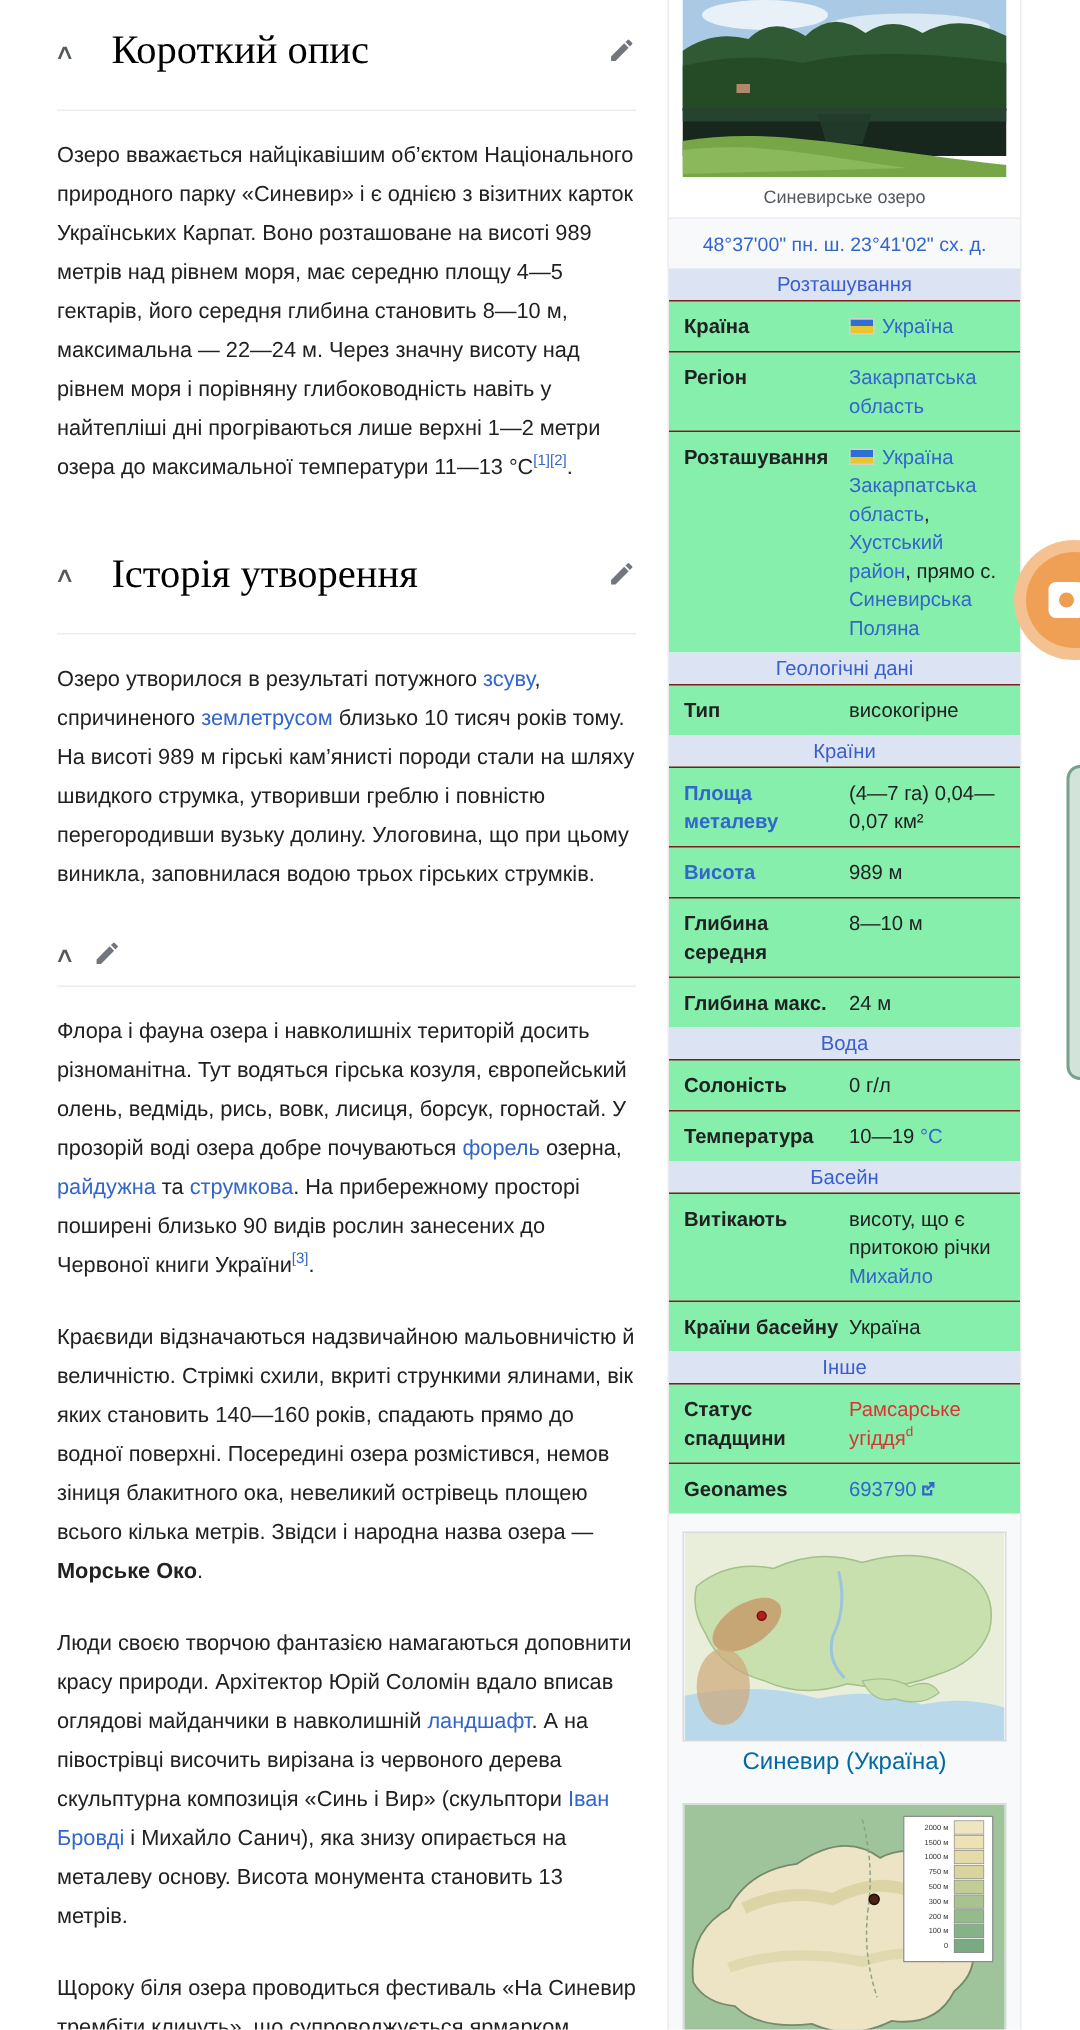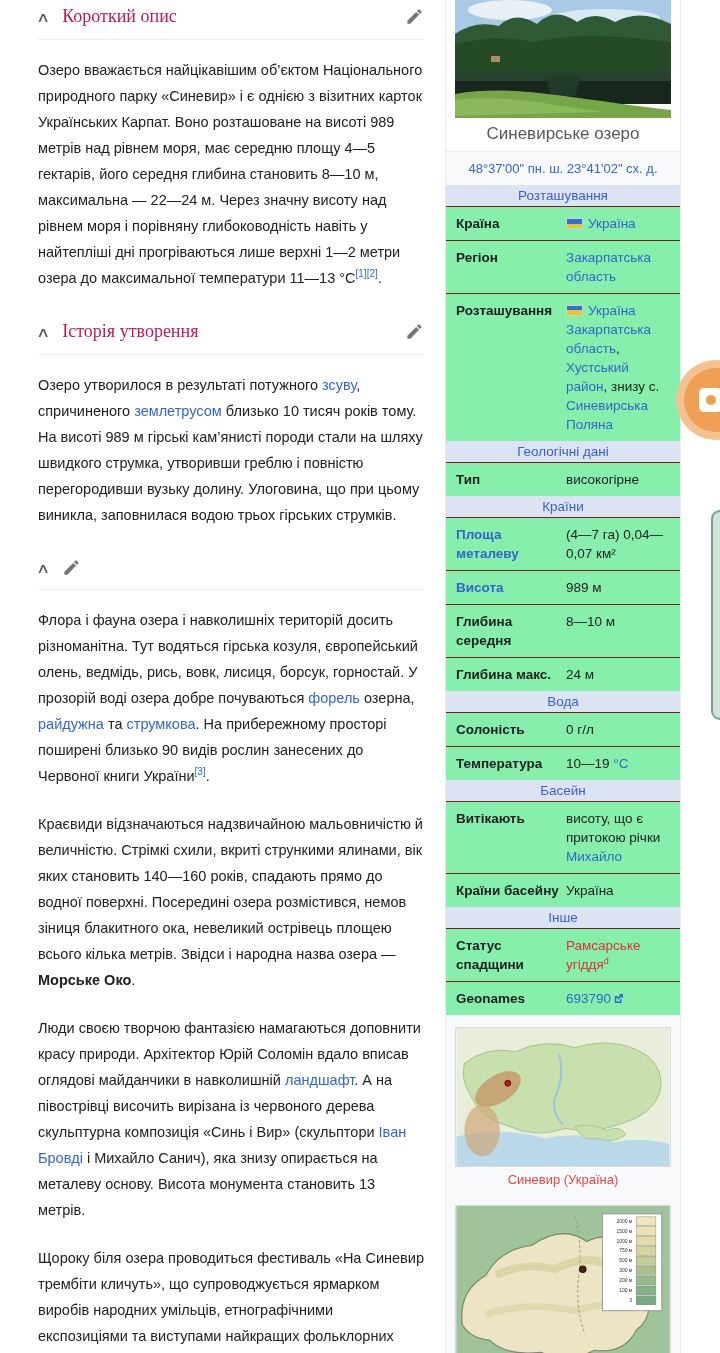--- a/index.html
+++ b/index.html
@@ -15,43 +15,43 @@
   sup.ref{color:#3366cc;font-size:10px;line-height:0;}
   sup.supd{color:#dd3333;font-size:9px;line-height:0;}
 
   
   .article{position:absolute;left:38px;top:0;width:386px;}
   .sec-head{display:flex;align-items:center;gap:14px;margin-top:30px;
     padding-bottom:12px;border-bottom:1px solid #eaecf0;}
   .sec-head.first{margin-top:6px;}
   .sec-caret{color:#54595d;font-size:14px;line-height:1;transform:scaleX(1.4);}
   .sec-title{flex:1;font-family:"Liberation Serif",serif;font-weight:400;
-    font-size:18px;margin:0;color:#be185d;}
+    font-size:27px;margin:12px;color:#000000;}
   .pencil{width:19px;height:19px;fill:#72777d;flex:none;}
   .article p{font-size:14.5px;line-height:26px;margin:17px 0 22px;}
 
   
   .infobox{position:absolute;left:445px;top:0;width:236px;background:#f8f9fa;
     border:1px solid #eaecf0;border-top:none;font-size:13.5px;box-sizing:border-box;}
   .photo-card{background:#fff;border-bottom:1px solid #eaecf0;padding:0 9px 7px;}
   .photo-card svg{display:block;}
-  .photo-cap{text-align:center;color:#54595d;font-size:17px;padding-top:6px;}
+  .photo-cap{text-align:center;color:#54595d;font-size:12px;padding-top:6px;}
   .coords{text-align:center;color:#3366cc;font-size:13px;padding:9px 4px;}
   .ib-header{background:#dce4f4;color:#3a5fcd;text-align:center;padding:3px 2px;font-size:13.5px;}
   .ib-row{display:flex;padding:7px 10px;border-top:1px solid #7f1d1d;background:#86efac;}
   .ib-label{flex:0 0 110px;font-weight:bold;line-height:19px;}
   .ib-label .link{font-weight:bold;}
   .ib-value{flex:1;line-height:19px;}
   .flag{display:inline-block;width:17px;height:11px;margin-right:5px;vertical-align:-1px;
     background:linear-gradient(to bottom,#2e6fd4 50%,#e8c62c 50%);border:1px solid #d0d0d0;box-sizing:border-box;}
   .ext-icon{width:10px;height:10px;fill:#3366cc;margin-left:3px;vertical-align:-1px;}
 
   .map-fig{margin:10px 9px 4px;}
   .map-fig svg{display:block;border:1px solid #d6dbe0;box-sizing:border-box;}
-  .map-cap{text-align:center;color:#ef4444;font-size:13px;padding:5px 0 8px;}
+  .map-cap{text-align:center;color:#0369a1;font-size:16px;padding:5px 0 8px;}
 
   
   .float-btn{position:absolute;top:360px;right:-36px;width:80px;height:80px;border-radius:50%;
     background:#f6c190;display:flex;align-items:center;justify-content:center;z-index:30;}
   .float-btn-inner{width:64px;height:64px;border-radius:50%;background:#f0a055;
     display:flex;align-items:center;justify-content:center;}
   .cam-ico{width:34px;height:24px;position:relative;}
   .cam-body{position:absolute;left:0;top:0;width:24px;height:24px;background:#fff;border-radius:5px;}
   .cam-dot{position:absolute;left:7px;top:7px;width:10px;height:10px;border-radius:50%;background:#ef9d4e;}
   .scroll-thumb{position:absolute;right:-9px;top:510px;width:18px;height:210px;
@@ -116,21 +116,21 @@
         <div class="ib-row">
           <div class="ib-label"><span>Країна</span></div>
           <div class="ib-value"><span class="flag"></span><a class="link">Україна</a></div>
         </div>
         <div class="ib-row">
           <div class="ib-label"><span>Регіон</span></div>
           <div class="ib-value"><a class="link">Закарпатська область</a></div>
         </div>
         <div class="ib-row">
           <div class="ib-label"><span>Розташування</span></div>
-          <div class="ib-value"><span class="flag"></span><a class="link">Україна</a><br><a class="link">Закарпатська область</a><span>, </span><a class="link">Хустський район</a><span>, знизу с. </span><a class="link">Синевирська Поляна</a></div>
+          <div class="ib-value"><span class="flag"></span><a class="link">Україна</a><br><a class="link">Закарпатська область</a><span>, </span><a class="link">Хустський район</a><span>, прямо с. </span><a class="link">Синевирська Поляна</a></div>
         </div>
         <div class="ib-header">Геологічні дані</div>
         <div class="ib-row">
           <div class="ib-label"><span>Тип</span></div>
           <div class="ib-value"><span>високогірне</span></div>
         </div>
         <div class="ib-header">Країни</div>
         <div class="ib-row">
           <div class="ib-label"><a class="link">Площа металеву</a></div>
           <div class="ib-value"><span>(4—7 га) 0,04—0,07 км²</span></div>

